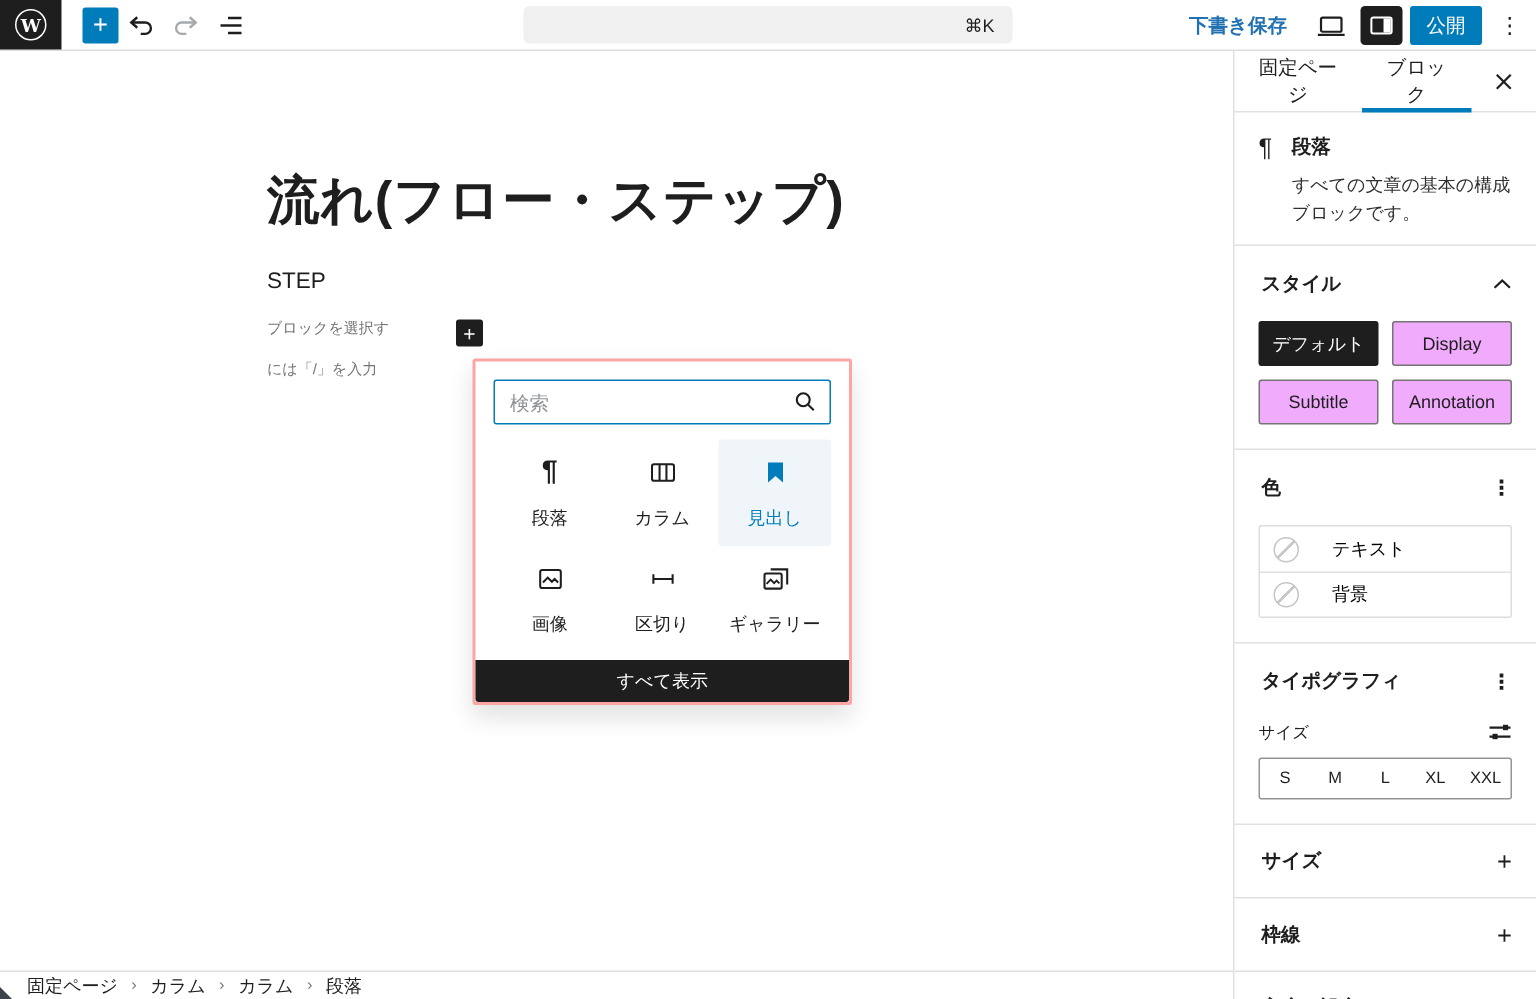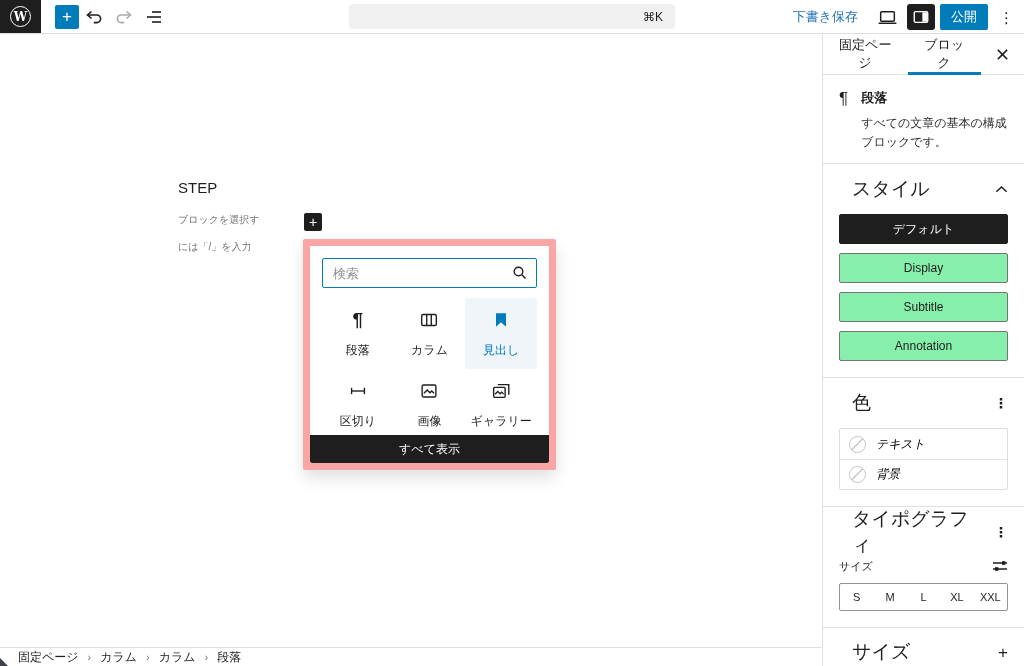--- a/index.html
+++ b/index.html
@@ -18,37 +18,37 @@
   .w-circle { width:21px; height:21px; border:1.5px solid #fff; border-radius:50%;
     color:#fff; display:flex; align-items:center; justify-content:center;
     font-family:"DejaVu Serif",serif; font-size:12px; font-weight:bold; }
   .add-block-btn { width:24px; height:24px; margin-left:14px; background:#007cba; color:#fff;
     border:none; border-radius:2px; font-size:17px; line-height:1; display:flex; align-items:center; justify-content:center; }
   .tb-icon-btn { background:none; border:none; width:30px; height:33px; display:flex; align-items:center; justify-content:center; padding:0; }
   .doc-pill { position:absolute; left:349px; top:4px; width:326px; height:25px; background:#f0f0f0;
     border-radius:4px; display:flex; align-items:center; justify-content:center; font-size:12px; }
   .doc-pill .shortcut { position:absolute; right:12px; font-size:12px; color:#1e1e1e; }
   .topbar-right { position:absolute; right:4px; top:0; height:34px; display:flex; align-items:center; gap:5px; }
-  .save-draft-btn { background:none; border:none; color:#2271b1; font-size:13px; padding:0 9px; }
+  .save-draft-btn { background:none; border:none; color:#2271b1; font-size:13px; padding:0 9px;font-weight:bold; }
   .settings-toggle-btn { width:28px; height:26px; background:#1e1e1e; border:none; border-radius:3px;
     display:flex; align-items:center; justify-content:center; }
   .publish-btn { height:26px; padding:0 11px; background:#007cba; color:#fff; border:none; border-radius:2px; font-size:13px; }
   .kebab-btn { background:none; border:none; font-size:15px; color:#1e1e1e; padding:0 6px; line-height:1; }
 
   
   .canvas { position:absolute; top:34px; left:0; width:822px; bottom:19px; background:#fff; }
   .page-title { position:absolute; left:178px; top:76px; margin:0; font-size:35px; font-weight:700; letter-spacing:.5px; }
   .step-text { position:absolute; left:178px; top:145px; margin:0; font-size:15px; font-weight:400; }
   .block-placeholder { position:absolute; left:178px; top:172px; margin:0; font-size:10px; color:#757575; line-height:27px; }
   .inline-add-btn { position:absolute; left:304px; top:179px; width:18px; height:18px; background:#1e1e1e; color:#fff;
     border:none; border-radius:2px; font-size:14px; line-height:1; display:flex; align-items:center; justify-content:center; z-index:6; }
 
   
-  .inserter { position:absolute; left:303px; top:205px; width:253px; height:231px; background:#fff;
-    border:7px solid #fca5a5; border-radius:2px; box-shadow:0 8px 16px rgba(0,0,0,.12); z-index:10; }
+  .inserter { position:absolute; left:315px; top:205px; width:253px; height:231px; background:#fff;
+    border:2px solid #fca5a5; border-radius:2px; box-shadow:0 8px 16px rgba(0,0,0,.12); z-index:10; }
   .search-wrap { position:absolute; left:12px; right:12px; top:12px; height:30px; }
   .search-input { width:100%; height:30px; border:1.5px solid #007cba; border-radius:2px;
     padding:0 32px 0 10px; font-size:13px; color:#1e1e1e; outline:none; font-family:inherit; }
   .search-input::placeholder { color:#8d9196; }
   .search-icon { position:absolute; right:8px; top:6px; display:flex; }
   .block-grid { position:absolute; left:12px; right:12px; top:52px; display:grid; grid-template-columns:repeat(3,1fr); }
   .block-tile { height:71px; background:none; border:none; border-radius:2px; display:flex; flex-direction:column;
     align-items:center; justify-content:center; gap:11px; font-size:12px; color:#1e1e1e; padding:0; }
   .block-tile .tile-icon { display:flex; height:22px; align-items:center; }
   .block-tile.selected { background:#f0f5fa; color:#007cba; }
@@ -60,29 +60,29 @@
   .sb-tabs { height:41px; display:flex; align-items:stretch; border-bottom:1px solid #e0e0e0; }
   .sb-tab { background:none; border:none; font-size:13px; color:#1e1e1e; padding:0 13px; position:relative; }
   .sb-tab.active::after { content:""; position:absolute; left:0; right:0; bottom:-1px; height:3px; background:#007cba; }
   .sb-close-btn { margin-left:auto; background:none; border:none; padding:0 15px; display:flex; align-items:center; }
   .block-card { display:flex; gap:13px; padding:14px 16px 12px; border-bottom:1px solid #e0e0e0; }
   .pilcrow { font-size:17px; line-height:1.2; }
   .block-card-title { margin:0 0 7px; font-size:13px; font-weight:600; }
   .block-card-desc { margin:0; font-size:12px; line-height:1.55; color:#2f2f2f; }
   .panel { border-bottom:1px solid #e0e0e0; padding:13px 16px 16px; }
   .panel-header { display:flex; align-items:center; justify-content:space-between; height:24px; }
-  .panel-title { margin:13px; font-size:19px; font-weight:400; }
+  .panel-title { margin:2px; font-size:13px; font-weight:700; }
   .icon-btn { background:none; border:none; padding:0; display:flex; align-items:center; color:#1e1e1e; }
   .plus-glyph { font-size:17px; font-weight:400; line-height:1; }
   .kebab-glyph { font-size:14px; font-weight:700; letter-spacing:0; }
-  .style-grid { display:grid; grid-template-columns:1fr; gap:9px; margin-top:13px; }
-  .style-btn { height:30px; border:1px solid #757575; border-radius:2px; background:#86efac; font-size:12px; color:#1e1e1e; }
+  .style-grid { display:grid; grid-template-columns:1fr 1fr; gap:9px; margin-top:13px; }
+  .style-btn { height:30px; border:1px solid #757575; border-radius:2px; background:#f0abfc; font-size:12px; color:#1e1e1e; }
   .style-btn.active { background:#1e1e1e; border-color:#1e1e1e; color:#fff; }
   .color-box { margin-top:13px; border:1px solid #ddd; border-radius:2px; }
-  .color-row { display:flex; align-items:center; gap:10px; height:30px; padding:0 9px; font-size:12px; background:none; border:none; width:100%;font-style:italic; }
+  .color-row { display:flex; align-items:center; gap:22px; height:30px; padding:0 9px; font-size:12px; background:none; border:none; width:100%; }
   .color-row + .color-row { border-top:1px solid #e0e0e0;align-items:center; }
   .swatch { width:17px; height:17px; border-radius:50%; border:1px solid #c5c5c5; flex:0 0 auto;
     background:linear-gradient(135deg,#fff 44%,#c9c9c9 44%,#c9c9c9 53%,#fff 53%); }
   .size-row { display:flex; align-items:center; justify-content:space-between; margin-top:13px; height:18px; }
   .size-label { font-size:11px; }
   .segmented { display:flex; margin-top:8px; border:1px solid #949494; border-radius:2px; height:28px; overflow:hidden; }
   .seg-cell { flex:1; background:none; border:none; font-size:11px; color:#1e1e1e; display:flex; align-items:center; justify-content:center; padding:0; }
   .collapsed { padding:12px 16px; }
 
   
@@ -154,20 +154,21 @@
       </span>
     </button>
     <button class="publish-btn">公開</button>
     <button class="kebab-btn">
       <span>⋮</span>
     </button>
   </div>
 </div>
 
 <div class="canvas">
+  <h1 class="page-title">流れ(フロー・ステップ)</h1>
   <p class="step-text">STEP</p>
   <p class="block-placeholder">
     <span>ブロックを選択す</span><br>
     <span>には「/」を入力</span>
   </p>
   <button class="inline-add-btn">
     <span>+</span>
   </button>
 
   <div class="inserter">
@@ -200,35 +201,35 @@
         <span class="tile-icon">
           <svg width="20" height="20" viewBox="0 0 24 24">
               <path d="M6 4 h12 v16 l-6 -5.2 -6 5.2 z" fill="#007cba"></path>
             </svg>
         </span>
         <span>見出し</span>
       </button>
       <button class="block-tile">
         <span class="tile-icon">
           <svg width="22" height="22" viewBox="0 0 24 24">
+              <rect x="4.5" y="5.5" width="15" height="13" rx="1.5" fill="none" stroke="#1e1e1e" stroke-width="1.5"></rect>
+              <path d="M6.5 14.5 l3.5 -3.5 3 3 2 -2 2.5 2.5" fill="none" stroke="#1e1e1e" stroke-width="1.5"></path>
+            </svg>
+        </span>
+        <span>画像</span>
+      </button>
+      <button class="block-tile">
+        <span class="tile-icon">
+          <svg width="22" height="22" viewBox="0 0 24 24">
               <line x1="5" y1="8.5" x2="5" y2="15.5" stroke="#1e1e1e" stroke-width="1.5"></line>
               <line x1="5" y1="12" x2="19" y2="12" stroke="#1e1e1e" stroke-width="1.5"></line>
               <line x1="19" y1="8.5" x2="19" y2="15.5" stroke="#1e1e1e" stroke-width="1.5"></line>
             </svg>
         </span>
         <span>区切り</span>
-      </button>
-      <button class="block-tile">
-        <span class="tile-icon">
-          <svg width="22" height="22" viewBox="0 0 24 24">
-              <rect x="4.5" y="5.5" width="15" height="13" rx="1.5" fill="none" stroke="#1e1e1e" stroke-width="1.5"></rect>
-              <path d="M6.5 14.5 l3.5 -3.5 3 3 2 -2 2.5 2.5" fill="none" stroke="#1e1e1e" stroke-width="1.5"></path>
-            </svg>
-        </span>
-        <span>画像</span>
       </button>
       <button class="block-tile">
         <span class="tile-icon">
           <svg width="22" height="22" viewBox="0 0 24 24">
               <path d="M8.5 5 h12 v11" fill="none" stroke="#1e1e1e" stroke-width="1.5"></path>
               <rect x="4" y="8" width="12.5" height="11" rx="1.2" fill="none" stroke="#1e1e1e" stroke-width="1.5"></rect>
               <path d="M5.5 15.5 l3 -3 2.5 2.5 1.8 -1.8 2 2" fill="none" stroke="#1e1e1e" stroke-width="1.4"></path>
             </svg>
         </span>
         <span>ギャラリー</span>

